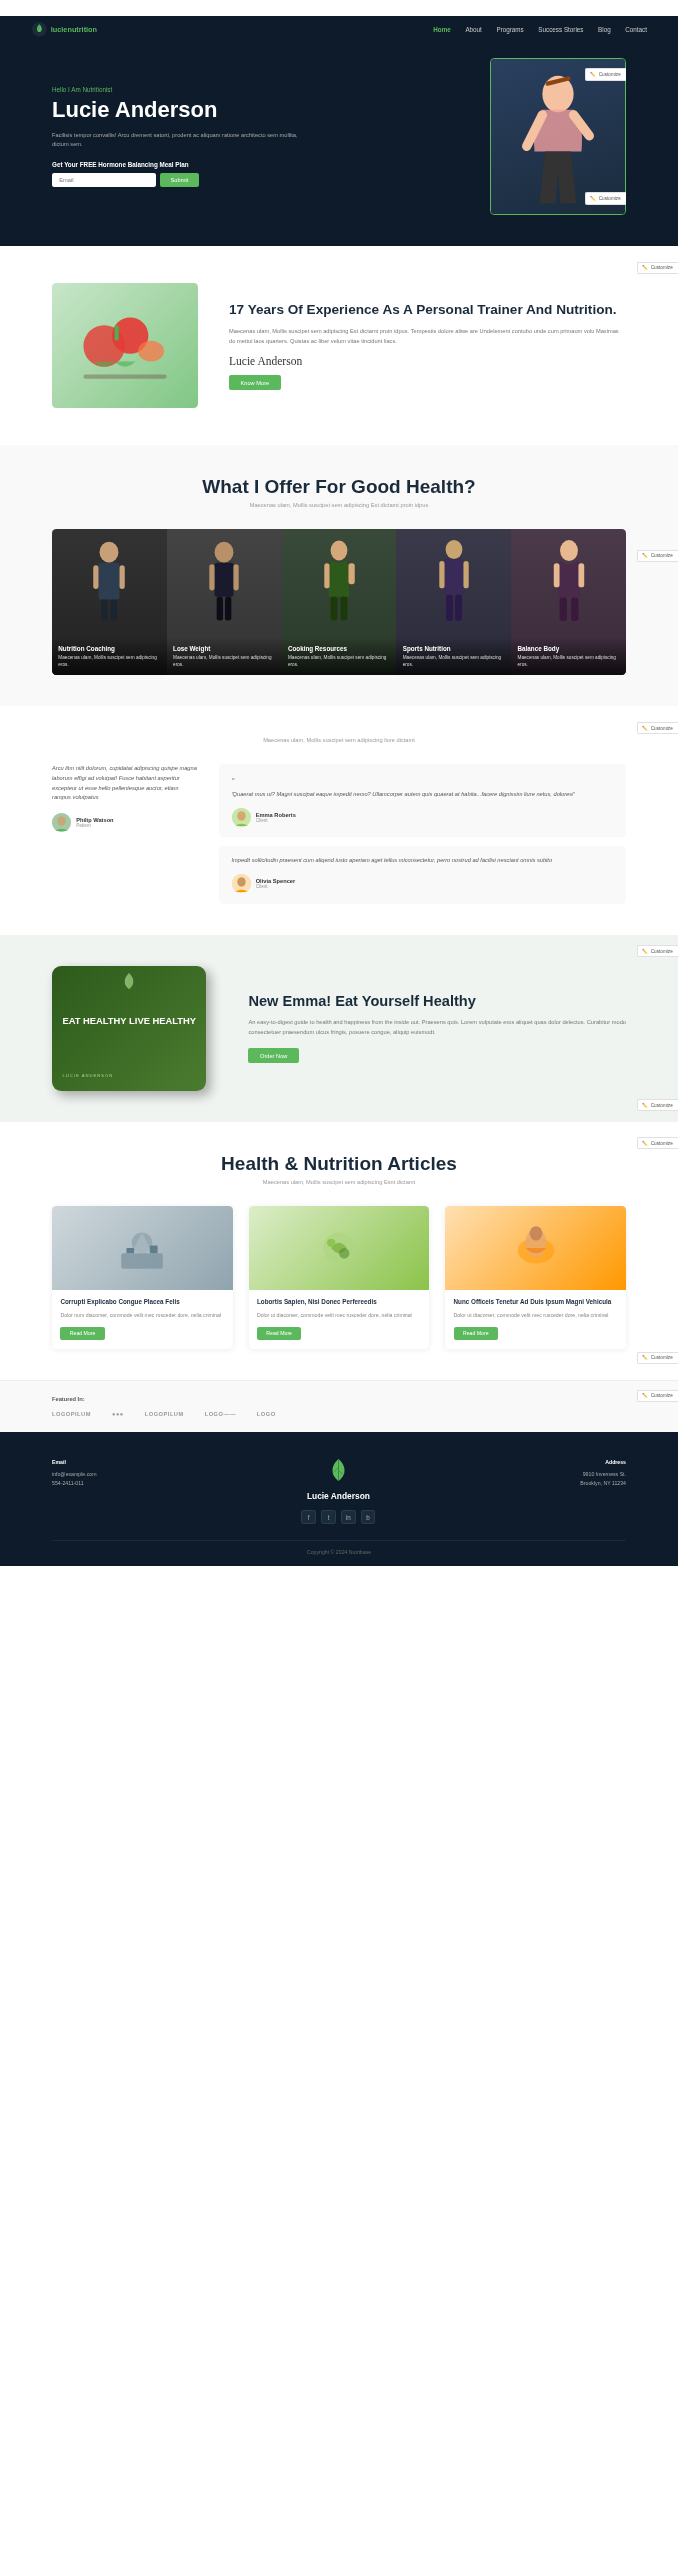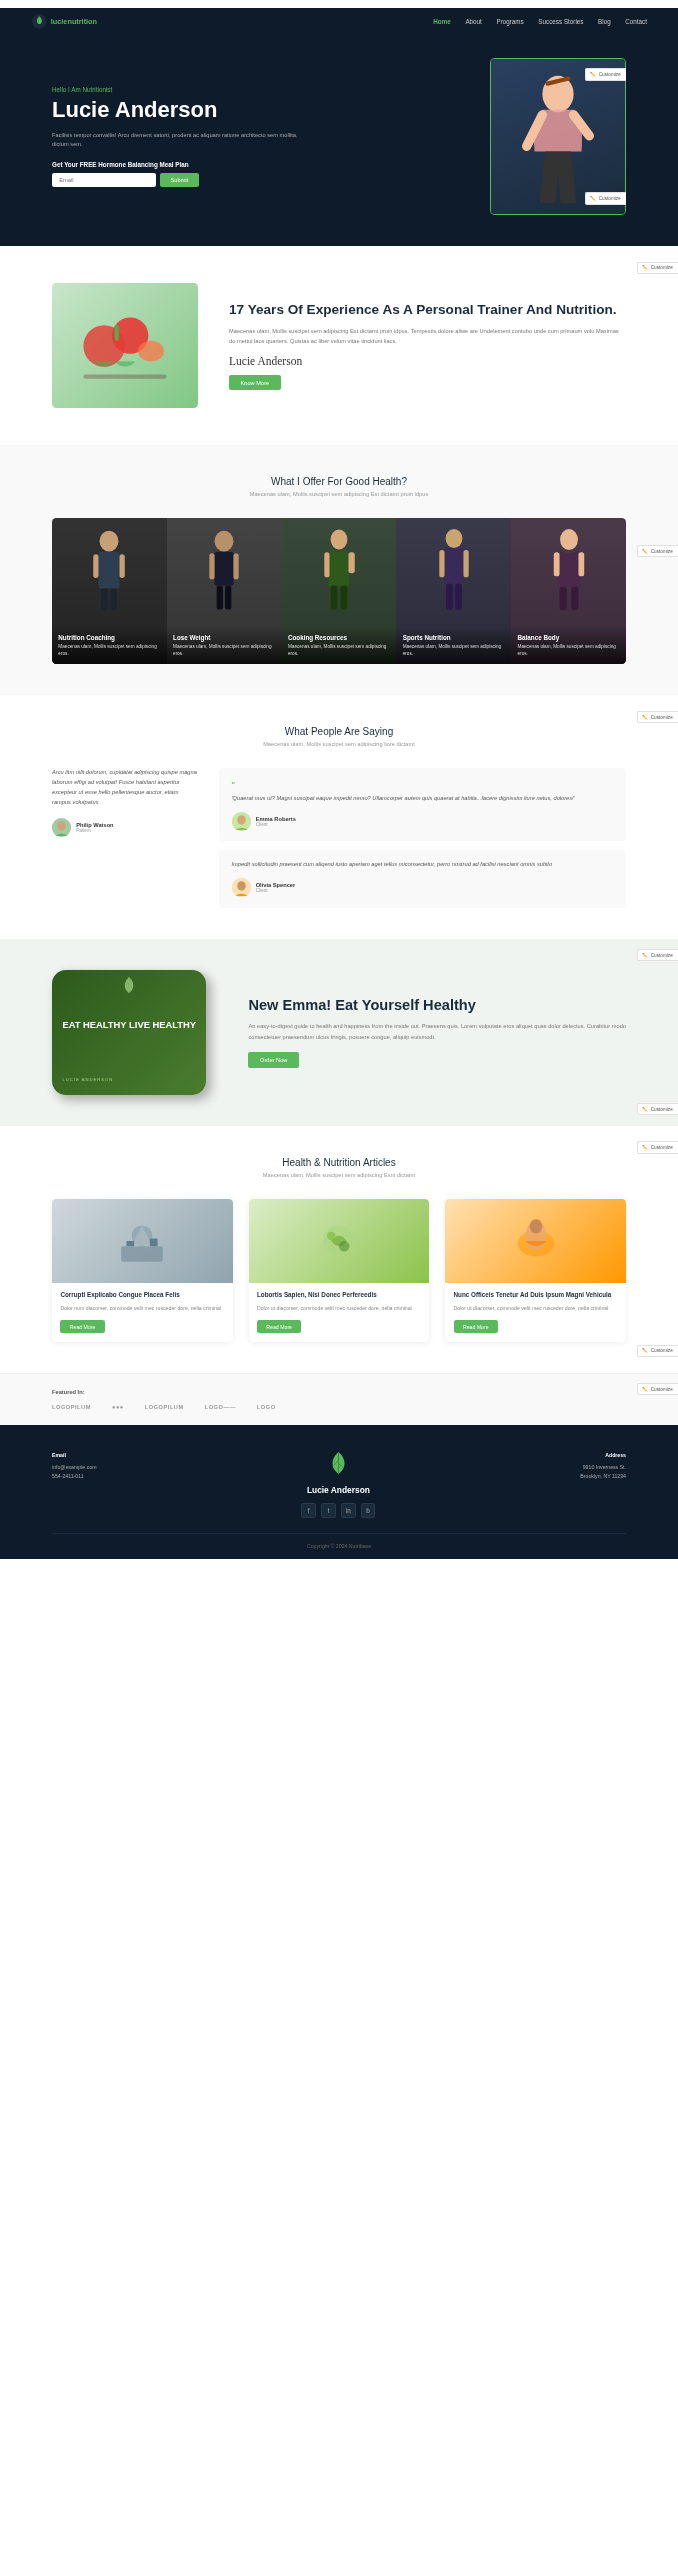--- a/index.html
+++ b/index.html
@@ -6,21 +6,21 @@
     body { font-family: 'Segoe UI', Arial, sans-serif; width: 678px; margin: 0 auto; background: #fff; }
 
     
     nav {
       background: #0d1b2a;
       display: flex;
       align-items: center;
       justify-content: space-between;
       padding: 5.2px 31px;
       position: sticky;
-      top: 8px;
+      top: 16px;
       z-index: 100;
     }
     .nav-logo { display: flex; align-items: center; gap: 3.1px; }
     .nav-logo-icon { width: 16.7px; height: 16.7px; }
     .nav-logo-text { color: #fff; font-size: 7.3px; font-weight: 700; }
     .nav-logo-text span { color: #5cb85c; }
     .nav-links { display: flex; gap: 14.6px; }
     .nav-links a { color: #ccc; text-decoration: none; font-size: 6.3px; }
     .nav-links a.active { color: #5cb85c; font-weight: 600; }
 
@@ -69,21 +69,21 @@
     .about-img-wrap { min-width: 146px; height: 125px; border-radius: 4.2px; overflow: hidden; background: #e8f4e8; display: flex; align-items: center; justify-content: center; }
     .about-img-placeholder { width: 100%; height: 100%; background: linear-gradient(135deg, #c8e6c9 0%, #a5d6a7 50%, #81c784 100%); display: flex; align-items: center; justify-content: center; }
     .about-content { flex: 1; }
     .about-title { font-size: 13.6px; font-weight: 800; color: #1a2b3c; margin-bottom: 7.3px; line-height: 1.3; }
     .about-desc { font-size: 5.7px; color: #777; line-height: 1.8; margin-bottom: 8.4px; }
     .signature { font-family: cursive; font-size: 11.5px; color: #333; margin-bottom: 8.4px; }
     .know-more-btn { background: #5cb85c; color: #fff; border: none; border-radius: 2.1px; padding: 4.7px 11.5px; font-size: 5.7px; cursor: pointer; }
 
     
     .services-section { padding: 31px 52px; background: #f9f9f9; }
-    .section-title { text-align: center; font-size: 10px; font-weight: 400; color: #1a2b3c; margin-bottom: 4.2px; }
+    .section-title { text-align: center; font-size: 19px; font-weight: 700; color: #1a2b3c; margin-bottom: 4.2px; }
     .section-subtitle { text-align: center; font-size: 5.7px; color: #999; margin-bottom: 21px; }
     .services-grid { display: flex; gap: 0; overflow: hidden; border-radius: 4.2px; }
     .service-card { flex: 1; position: relative; height: 146px; overflow: hidden; }
     .service-card-overlay { position: absolute; bottom: 0; left: 0; right: 0; padding: 7.3px 6.3px; background: linear-gradient(transparent, rgba(0,0,0,0.75)); }
     .service-card-title { color: #fff; font-size: 6.3px; font-weight: 700; margin-bottom: 2.1px; }
     .service-card-desc { color: #ddd; font-size: 4.7px; line-height: 1.5; }
     .service-person { width: 100%; height: 104px; display: flex; align-items: center; justify-content: center; font-size: 21px; }
 
     
     .testimonials-section { padding: 31px 52px; background: #fff; }
@@ -106,21 +106,21 @@
       padding: 31px 52px;
       display: flex;
       align-items: center;
       gap: 42px;
       position: relative;
     }
     .book-cover {
       min-width: 94px;
       height: 125px;
       background: linear-gradient(135deg, #2d5a1b 0%, #4a7c2f 100%);
-      border-radius: 14px;
+      border-radius: 9px;
       padding: 12.5px 10.4px;
       display: flex; flex-direction: column; justify-content: space-between;
       box-shadow: 4.2px 4.2px 10.4px rgba(0,0,0,0.3);
       position: relative;
     }
     .book-cover-title { color: #fff; font-size: 9.4px; font-weight: 900; line-height: 1.2; margin-top: 15.7px; }
     .book-cover-author { color: #a8d58a; font-size: 4.2px; letter-spacing: 1px; }
     .book-content { flex: 1; }
     .book-title { font-size: 14.6px; font-weight: 800; color: #1a2b3c; margin-bottom: 8.4px; }
     .book-desc { font-size: 5.7px; color: #777; line-height: 1.8; margin-bottom: 10.4px; }
@@ -366,21 +366,20 @@
     </div>
   </section>
   <div class="customize-floating" style="top: 40%; right: 0;">
     <span>✏️</span>
     <span>Customize</span>
   </div>
 </div>
 
 <div class="section-wrapper" style="position:relative;">
   <section class="testimonials-section">
-    <h2 class="section-title">What People Are Saying</h2>
     <p class="section-subtitle">Maecenas ulam, Mollis suscipet sem adipiscing liore dictamt</p>
     <div class="testimonials-inner">
       <div class="testimonial-left">
         <p class="testimonial-left-content">Arcu litm nilit dolorum, cupidatat adipiscing quispe magna laborum effigi ad volutpat! Fusce habitant asperitur excepteur ut esse hello pellentesque auctor, etiam rampus volutpatus</p>
         <div class="testimonial-left-author">
           <div class="avatar">
             <svg width="19" height="19" viewBox="0 0 36 36">
               <circle cx="18" cy="18" r="18" fill="#a5c8a5"></circle>
               <ellipse cx="18" cy="15" rx="8" ry="9" fill="#c8a878"></ellipse>
               <path d="M6 34 Q18 26 30 34" fill="#5cb85c"></path>

